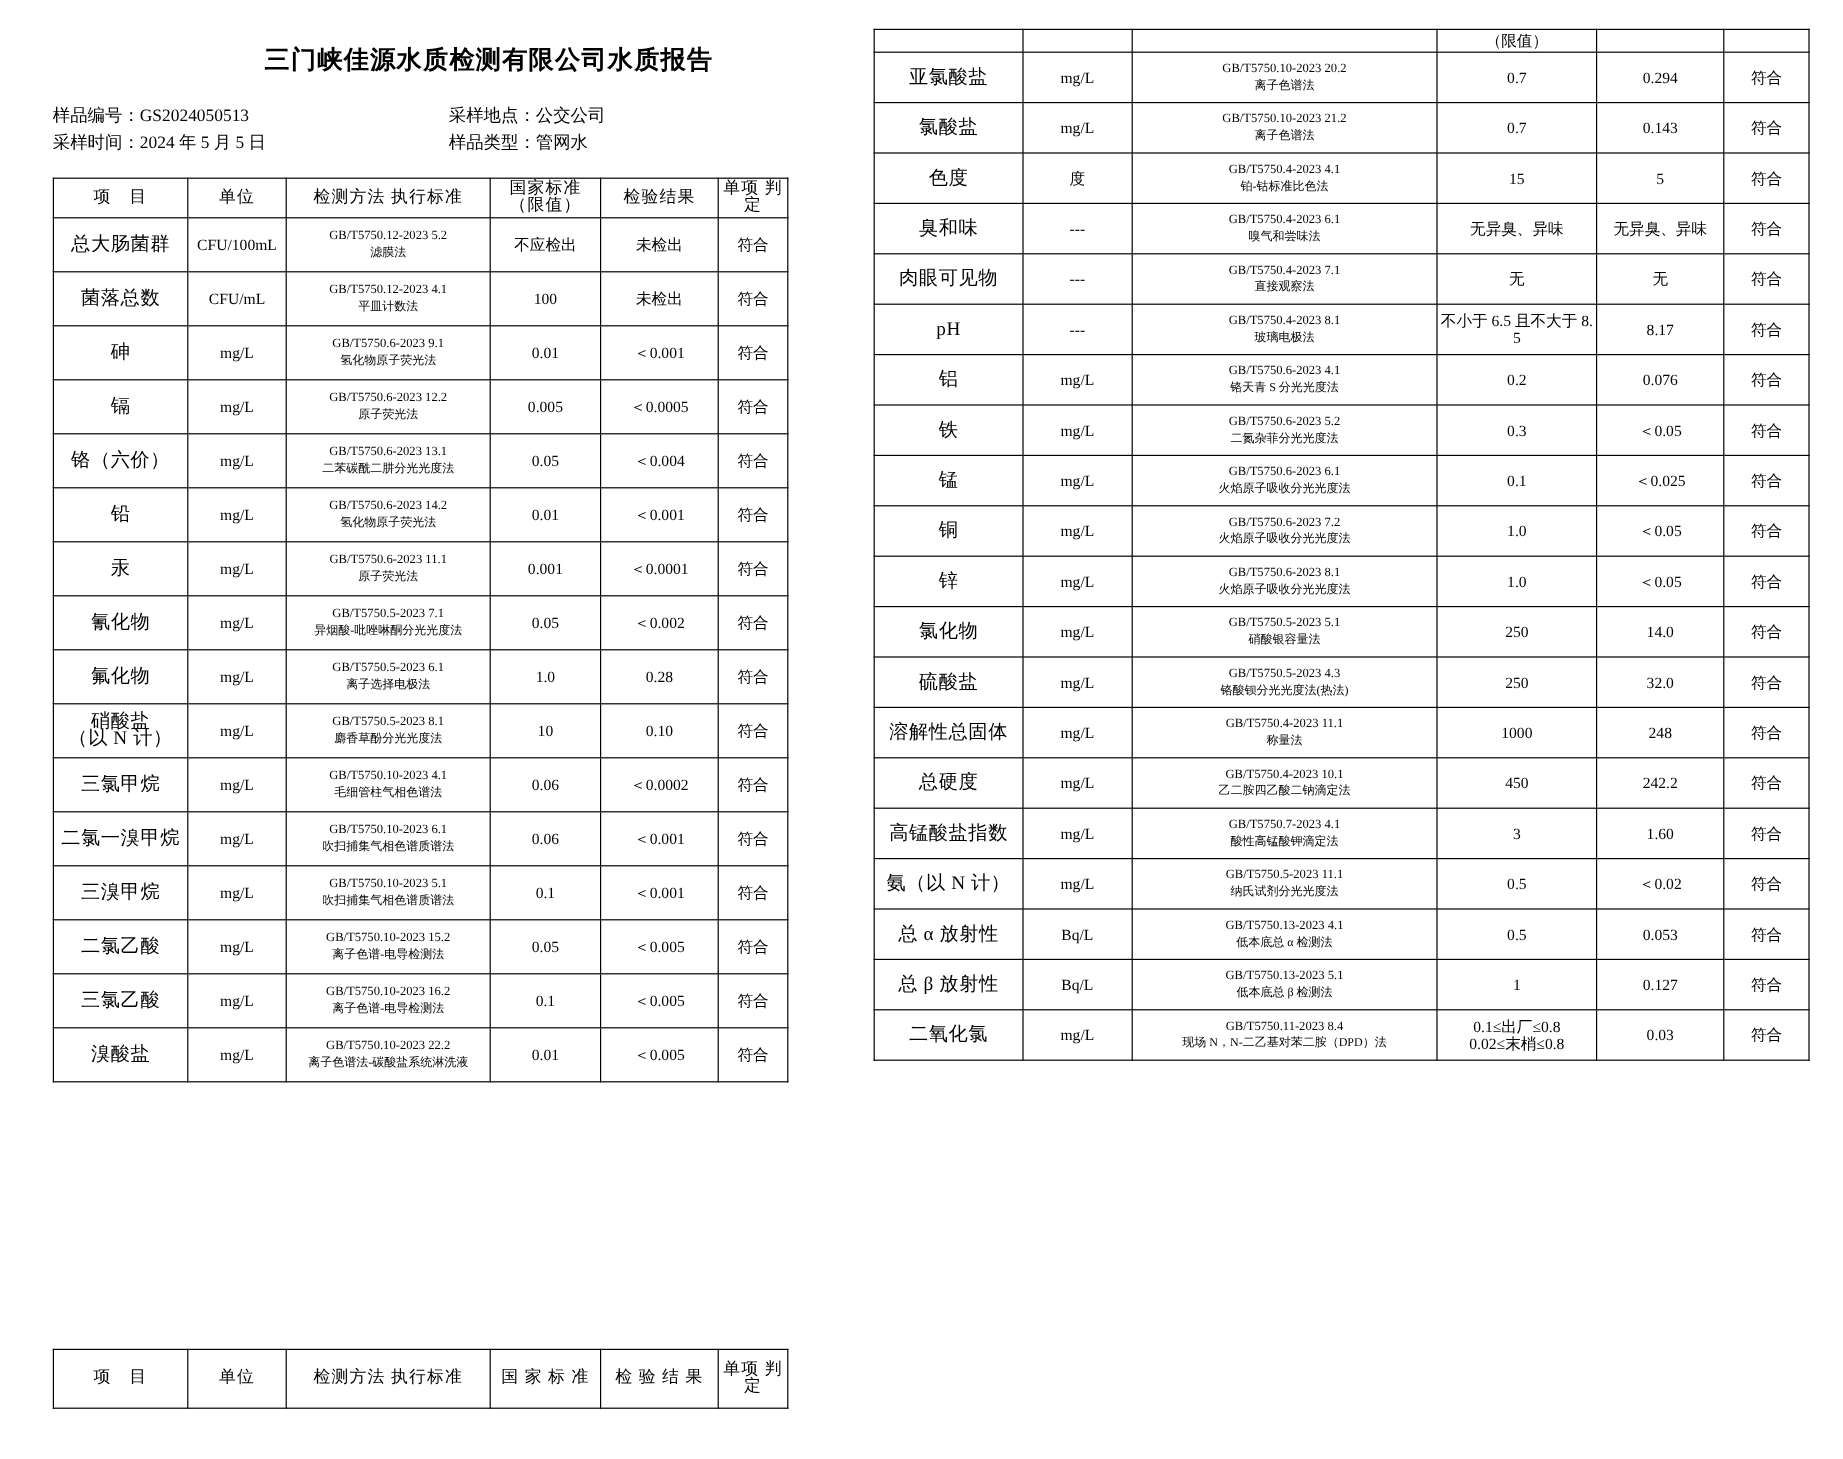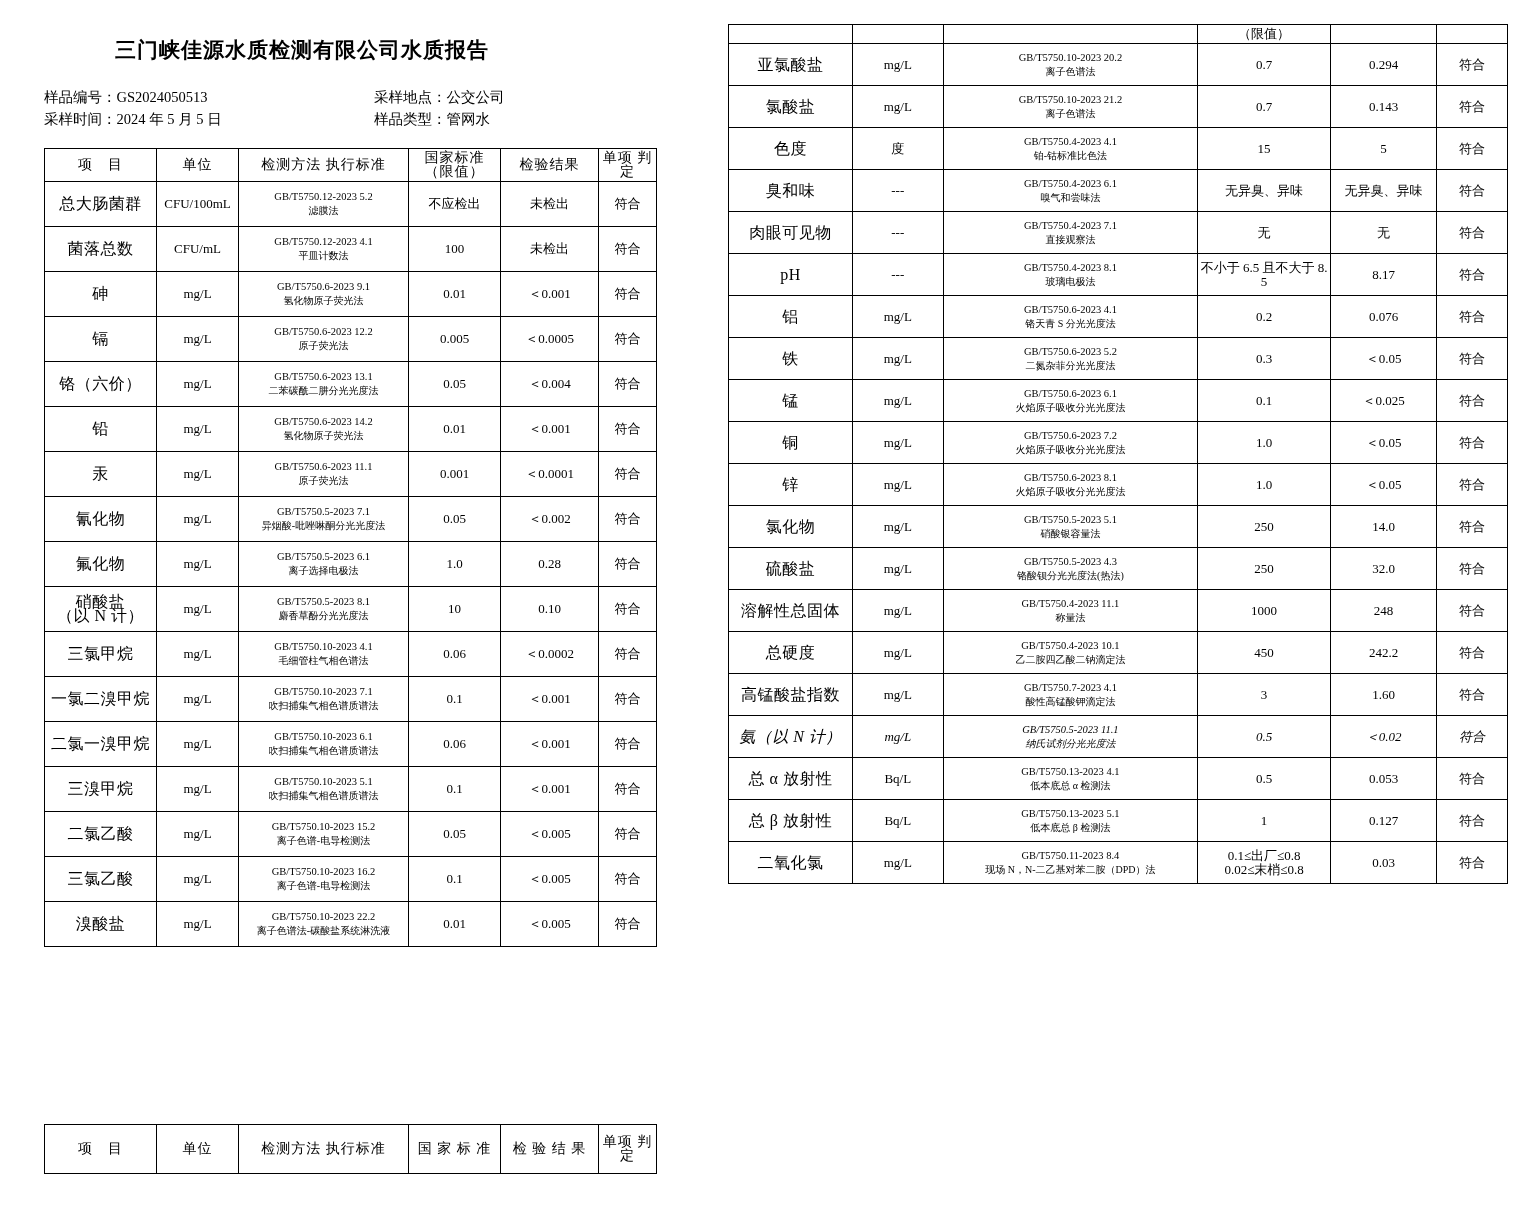--- a/index.html
+++ b/index.html
@@ -27,20 +27,21 @@
     top: 0;
     width: 700px;
     height: 1216px;
   }
   .report-title {
     font-size: 21px;
     font-weight: bold;
     letter-spacing: 1px;
     margin: 36px 0 0 115px;
     font-family: "Liberation Serif", serif;
+    text-align: center;
   }
   .meta {
     margin: 22px 0 0 44px;
     font-size: 14.5px;
     line-height: 22px;
     width: 610px;
     position: relative;
   }
   .meta-row {
     display: flex;
@@ -417,41 +418,20 @@
             </td>
             <td class="num">
               <span style="display: block;">＜0.0002</span>
             </td>
             <td class="verdict">
               <span style="display: block;">符合</span>
             </td>
           </tr>
           <tr style="height: 45px;">
             <td class="itemname">
-              <span style="display: block;">一氯二溴甲烷</span>
-            </td>
-            <td class="unit">
-              <span style="display: block;">mg/L</span>
-            </td>
-            <td class="method">
-              <span class="l1">GB/T5750.10-2023 7.1</span>
-              <span class="l2">吹扫捕集气相色谱质谱法</span>
-            </td>
-            <td class="num two-line">
-              <span style="display: block;">0.1</span>
-            </td>
-            <td class="num">
-              <span style="display: block;">＜0.001</span>
-            </td>
-            <td class="verdict">
-              <span style="display: block;">符合</span>
-            </td>
-          </tr>
-          <tr style="height: 45px;">
-            <td class="itemname">
               <span style="display: block;">二氯一溴甲烷</span>
             </td>
             <td class="unit">
               <span style="display: block;">mg/L</span>
             </td>
             <td class="method">
               <span class="l1">GB/T5750.10-2023 6.1</span>
               <span class="l2">吹扫捕集气相色谱质谱法</span>
             </td>
             <td class="num two-line">
@@ -929,21 +909,21 @@
             <td class="num two-line">
               <span style="display: block;">3</span>
             </td>
             <td class="num">
               <span style="display: block;">1.60</span>
             </td>
             <td class="verdict">
               <span style="display: block;">符合</span>
             </td>
           </tr>
-          <tr style="height: 42px; font-style: italic;">
+          <tr style="height: 42px;">
             <td class="itemname">
               <span style="display: block;">氨（以 N 计）</span>
             </td>
             <td class="unit">
               <span style="display: block;">mg/L</span>
             </td>
             <td class="method">
               <span class="l1">GB/T5750.5-2023 11.1</span>
               <span class="l2">纳氏试剂分光光度法</span>
             </td>

